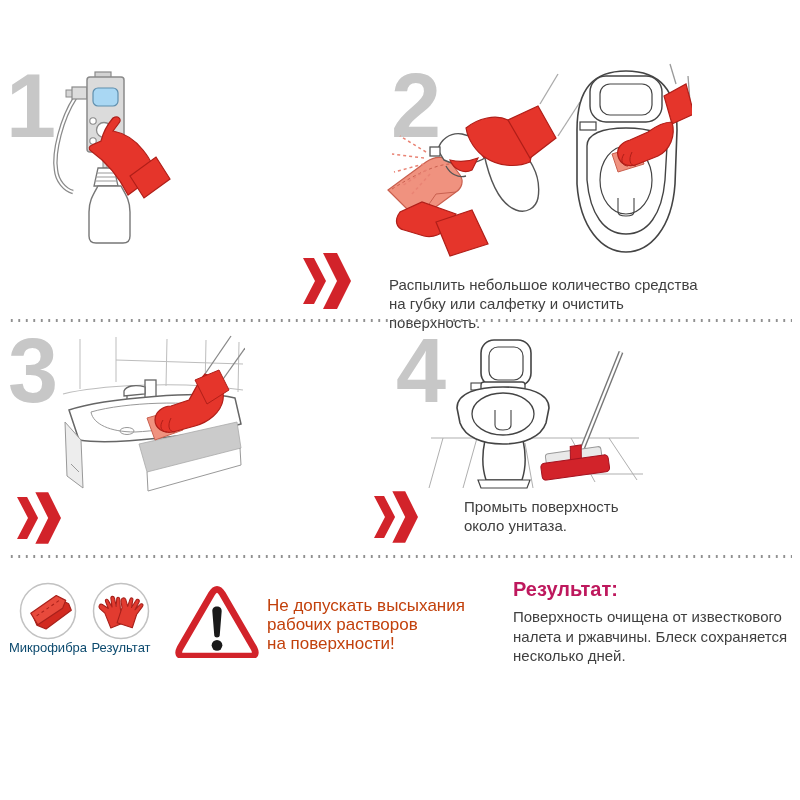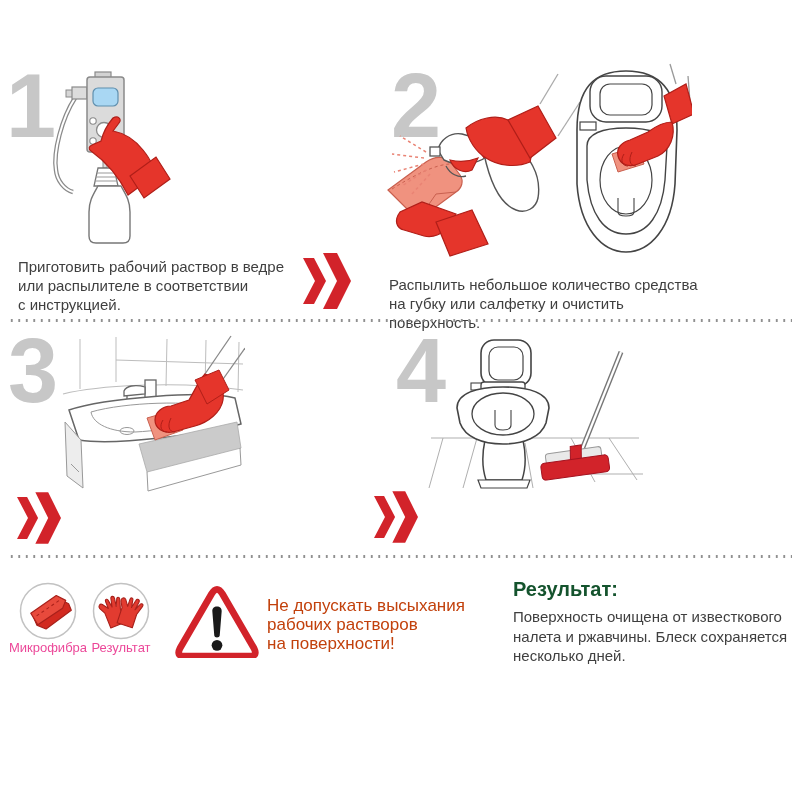--- a/index.html
+++ b/index.html
@@ -2,23 +2,23 @@
 <html><head>
 <meta charset="utf-8">
 <style>
   html,body{margin:0;padding:0;background:#fff;}
   .canvas{position:relative;width:800px;height:800px;background:#ffffff;overflow:hidden;
           font-family:"Liberation Sans","DejaVu Sans",sans-serif;}
   .abs{position:absolute;}
   .num{font-size:90px;font-weight:800;color:#C7C7C7;line-height:1;letter-spacing:-2px;}
   .step-text{font-size:15px;line-height:1.28;color:#3F3F3F;white-space:pre-line;}
   .warning-text{font-size:17px;line-height:1.13;color:#c2410c;white-space:pre-line;font-weight:500;}
-  .result-title{font-size:20px;font-weight:800;color:#14532d;}
+  .result-title{font-size:20px;font-weight:800;color:#be185d;}
   .result-text{font-size:15px;line-height:1.3;color:#3F3F3F;white-space:pre-line;}
-  .legend-label{font-size:13px;color:#ec4899;text-align:center;}
+  .legend-label{font-size:13px;color:#0c4a6e;text-align:center;}
   .dotted{height:3px;background-image:radial-gradient(circle,#8F8F8F 1.1px,transparent 1.4px);
           background-size:7.5px 3px;background-repeat:repeat-x;background-position:0 50%;}
   svg{display:block;}
 </style>
 </head>
 <body>
 
 <div class="canvas">
 
   <div class="abs num" style="left:6px;top:61px;">1</div>
@@ -39,23 +39,20 @@
     <rect x="55" y="88" width="4" height="16" fill="#d9d9d9" stroke="#8a8a8a" stroke-width="1"></rect>
     <polygon points="50,104 66,104 70,122 46,122" fill="#fff" stroke="#777" stroke-width="1.3"></polygon>
     <line x1="49" y1="109" x2="68" y2="109" stroke="#999" stroke-width="1"></line>
     <line x1="48" y1="113" x2="69" y2="113" stroke="#999" stroke-width="1"></line>
     <line x1="47" y1="117" x2="69" y2="117" stroke="#999" stroke-width="1"></line>
     <path d="M50,122 C45,131 41,137 41,148 L41,172 Q41,179 48,179 L75,179 Q82,179 82,172 L82,148 C82,137 78,131 73,122 Z" fill="#fff" stroke="#777" stroke-width="1.4"></path>
     <path d="M65,54 c5,-3 9,1 6,5 l-6,8 c11,2 22,9 30,19 c8,10 12,20 11,26 l-26,19 c-9,-18 -23,-34 -37,-44 c-3,-2 -2,-5 1,-6 l9,-4 c2,-8 6,-16 12,-23 z" fill="#E5352B" stroke="#B01E18" stroke-width="1.2"></path>
     <polygon points="82,112 108,93 122,115 96,134" fill="#E5352B" stroke="#B01E18" stroke-width="1.2"></polygon>
   </svg>
 
-  <div class="abs step-text" style="left:18px;top:257px;width:300px;">Приготовить рабочий раствор в ведре
-или распылителе в соответствии
-с инструкцией.</div>
 
   <svg class="abs" style="left:303px;top:253px;" width="48" height="56" viewBox="0 0 48 56">
     <polygon points="0,5 11,5 23,28 11,51 0,51 12,28" fill="#D2232A"></polygon>
     <polygon points="20,0 34,0 48,28 34,56 20,56 34,28" fill="#D2232A"></polygon>
   </svg>
 
   <div class="abs num" style="left:391px;top:61px;">2</div>
 
   <svg class="abs" style="left:380px;top:62px;" width="312" height="196" viewBox="0 0 312 196">
 
@@ -181,20 +178,22 @@
 
     <line x1="196" y1="22" x2="152" y2="132" stroke="#777" stroke-width="5"></line>
     <line x1="196" y1="22" x2="152" y2="132" stroke="#fff" stroke-width="2.2"></line>
     <g transform="translate(150,136) rotate(-8)">
       <rect x="-28" y="-16" width="56" height="12" rx="3" fill="#E9E9E9" stroke="#999" stroke-width="1"></rect>
       <polygon points="-2,-20 9,-20 7,-4 -4,-4" fill="#D2232A" stroke="#A41320" stroke-width="1"></polygon>
       <rect x="-34" y="-7" width="68" height="17" rx="4" fill="#D2232A" stroke="#A41320" stroke-width="1"></rect>
     </g>
   </svg>
 
+  <div class="abs step-text" style="left:464px;top:497px;width:240px;">Промыть поверхность
+около унитаза.</div>
 
   <div class="abs dotted" style="left:8px;top:555px;width:784px;"></div>
 
   <svg class="abs" style="left:19px;top:582px;" width="58" height="58" viewBox="0 0 58 58">
     <circle cx="29" cy="29" r="27.5" fill="#fff" stroke="#C2C2C2" stroke-width="1.5"></circle>
     <g transform="rotate(-14 29 30)">
       <polygon points="14,33 44,21 51,27 52,34 23,46 15,40" fill="#D22A20" stroke="#A8201A" stroke-width="1.2" stroke-linejoin="round"></polygon>
       <polygon points="12,27 41,16 49,23 44,30 16,40" fill="#E84A3C" stroke="#A8201A" stroke-width="1.2" stroke-linejoin="round"></polygon>
       <path d="M17,31 L44,21" fill="none" stroke="#A8201A" stroke-width="1" stroke-dasharray="3,3"></path>
     </g>

